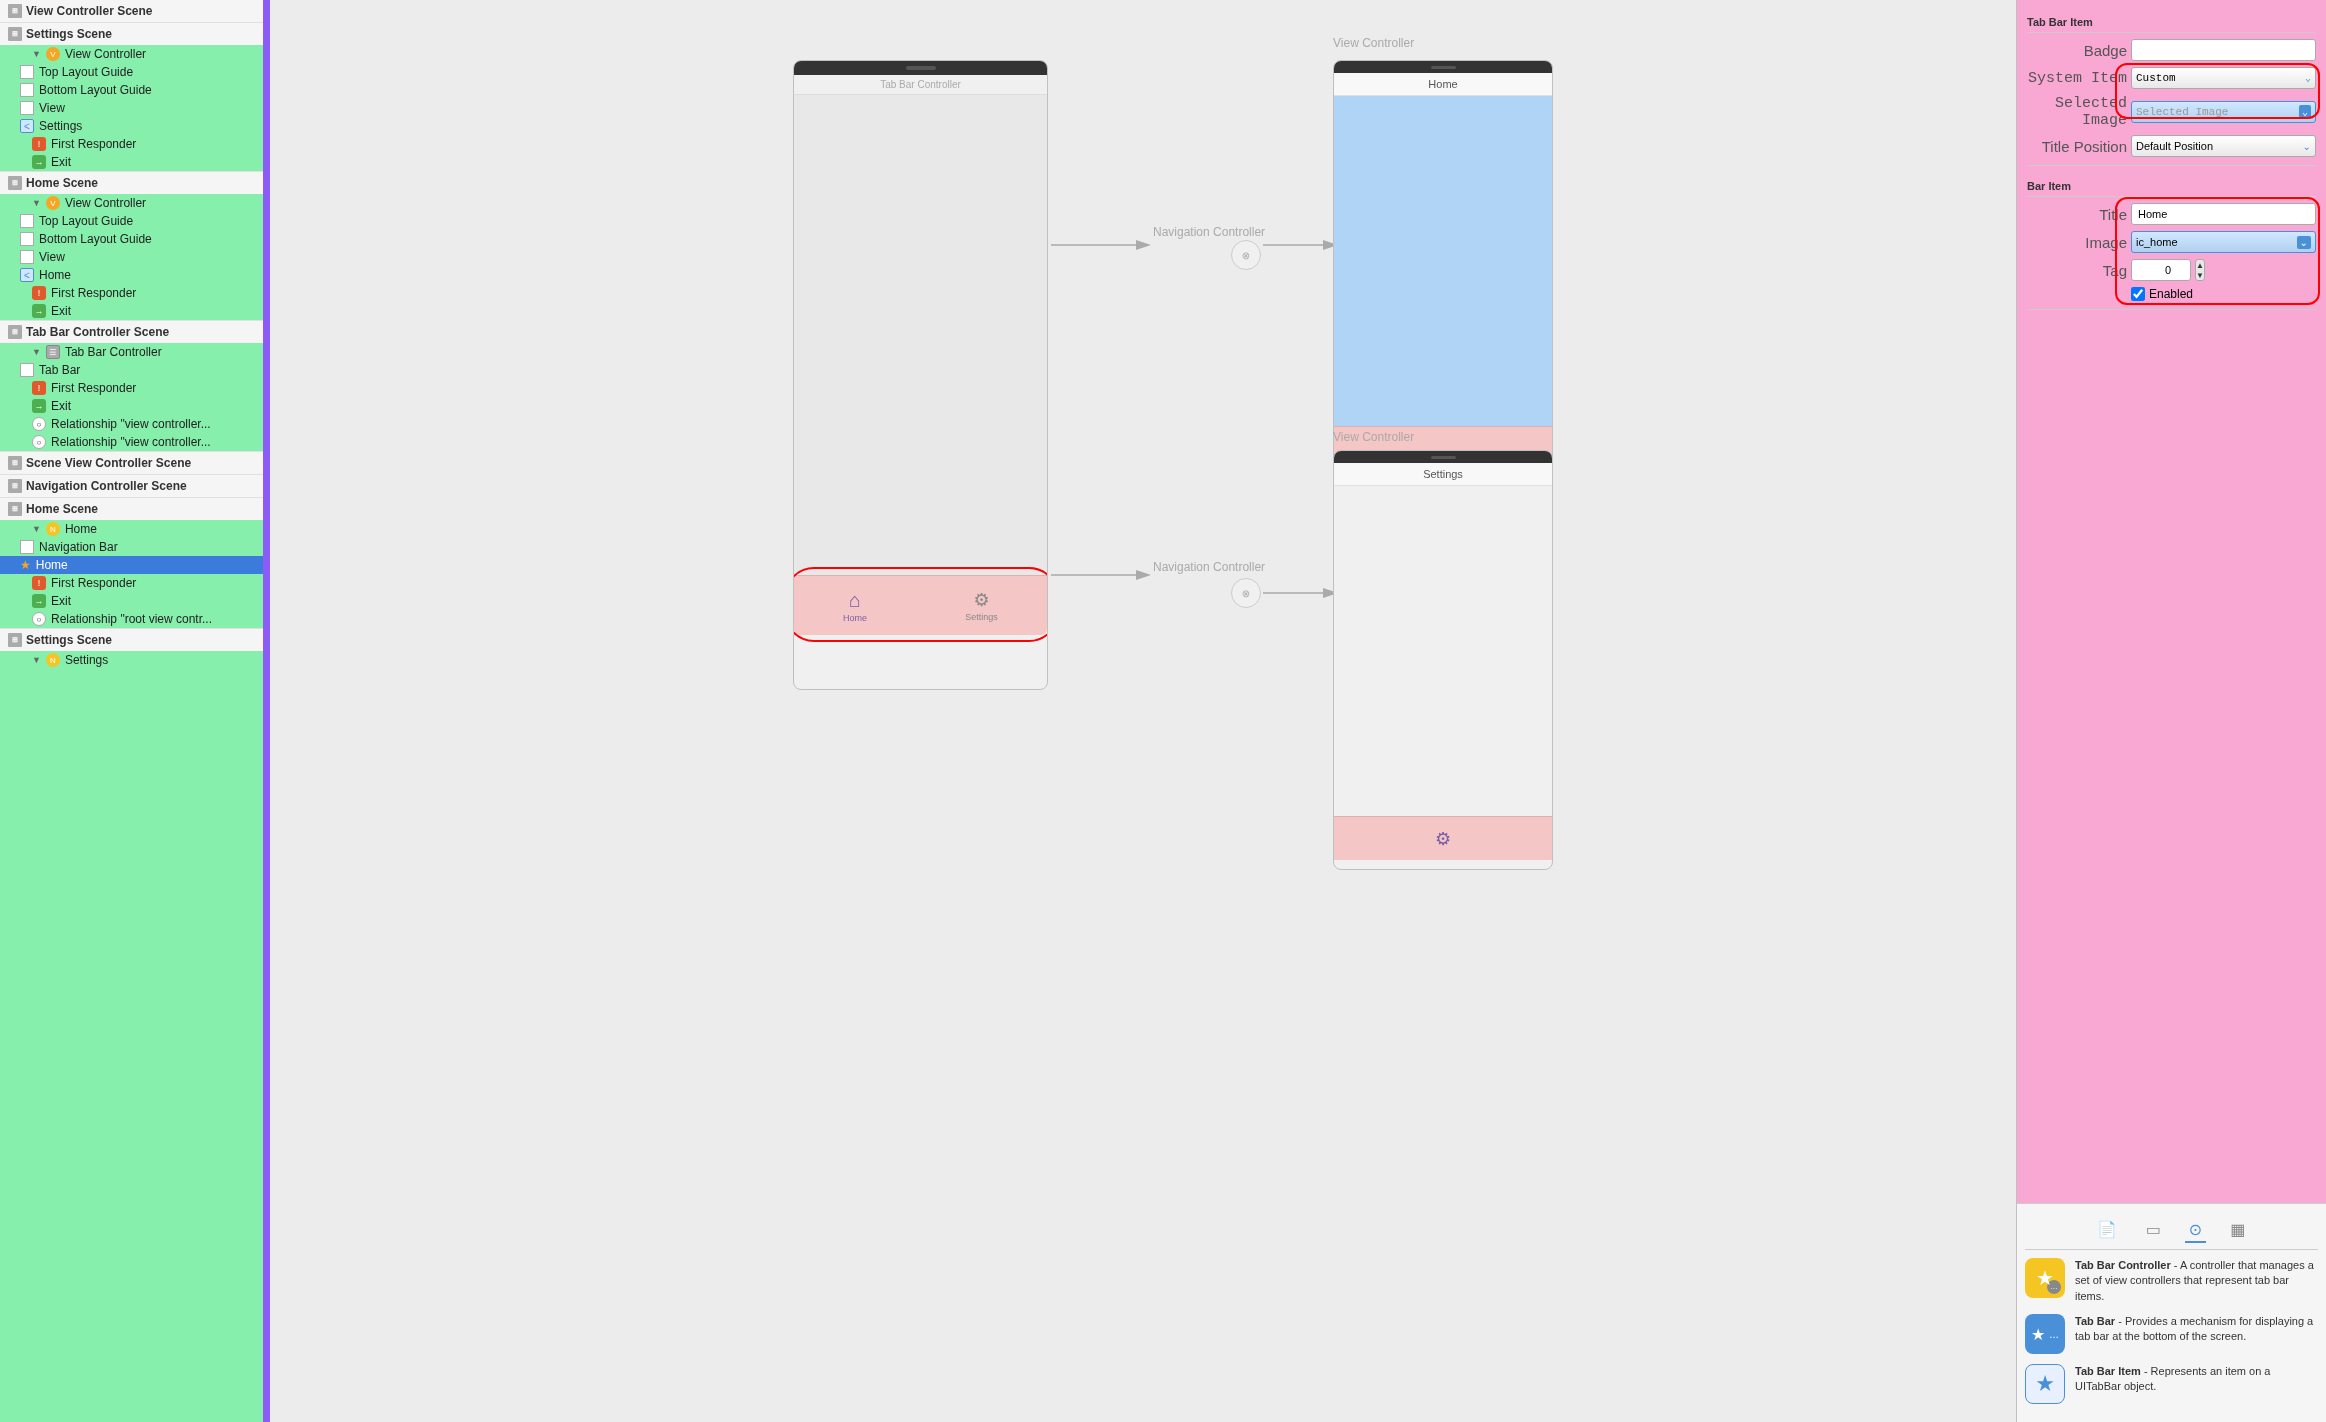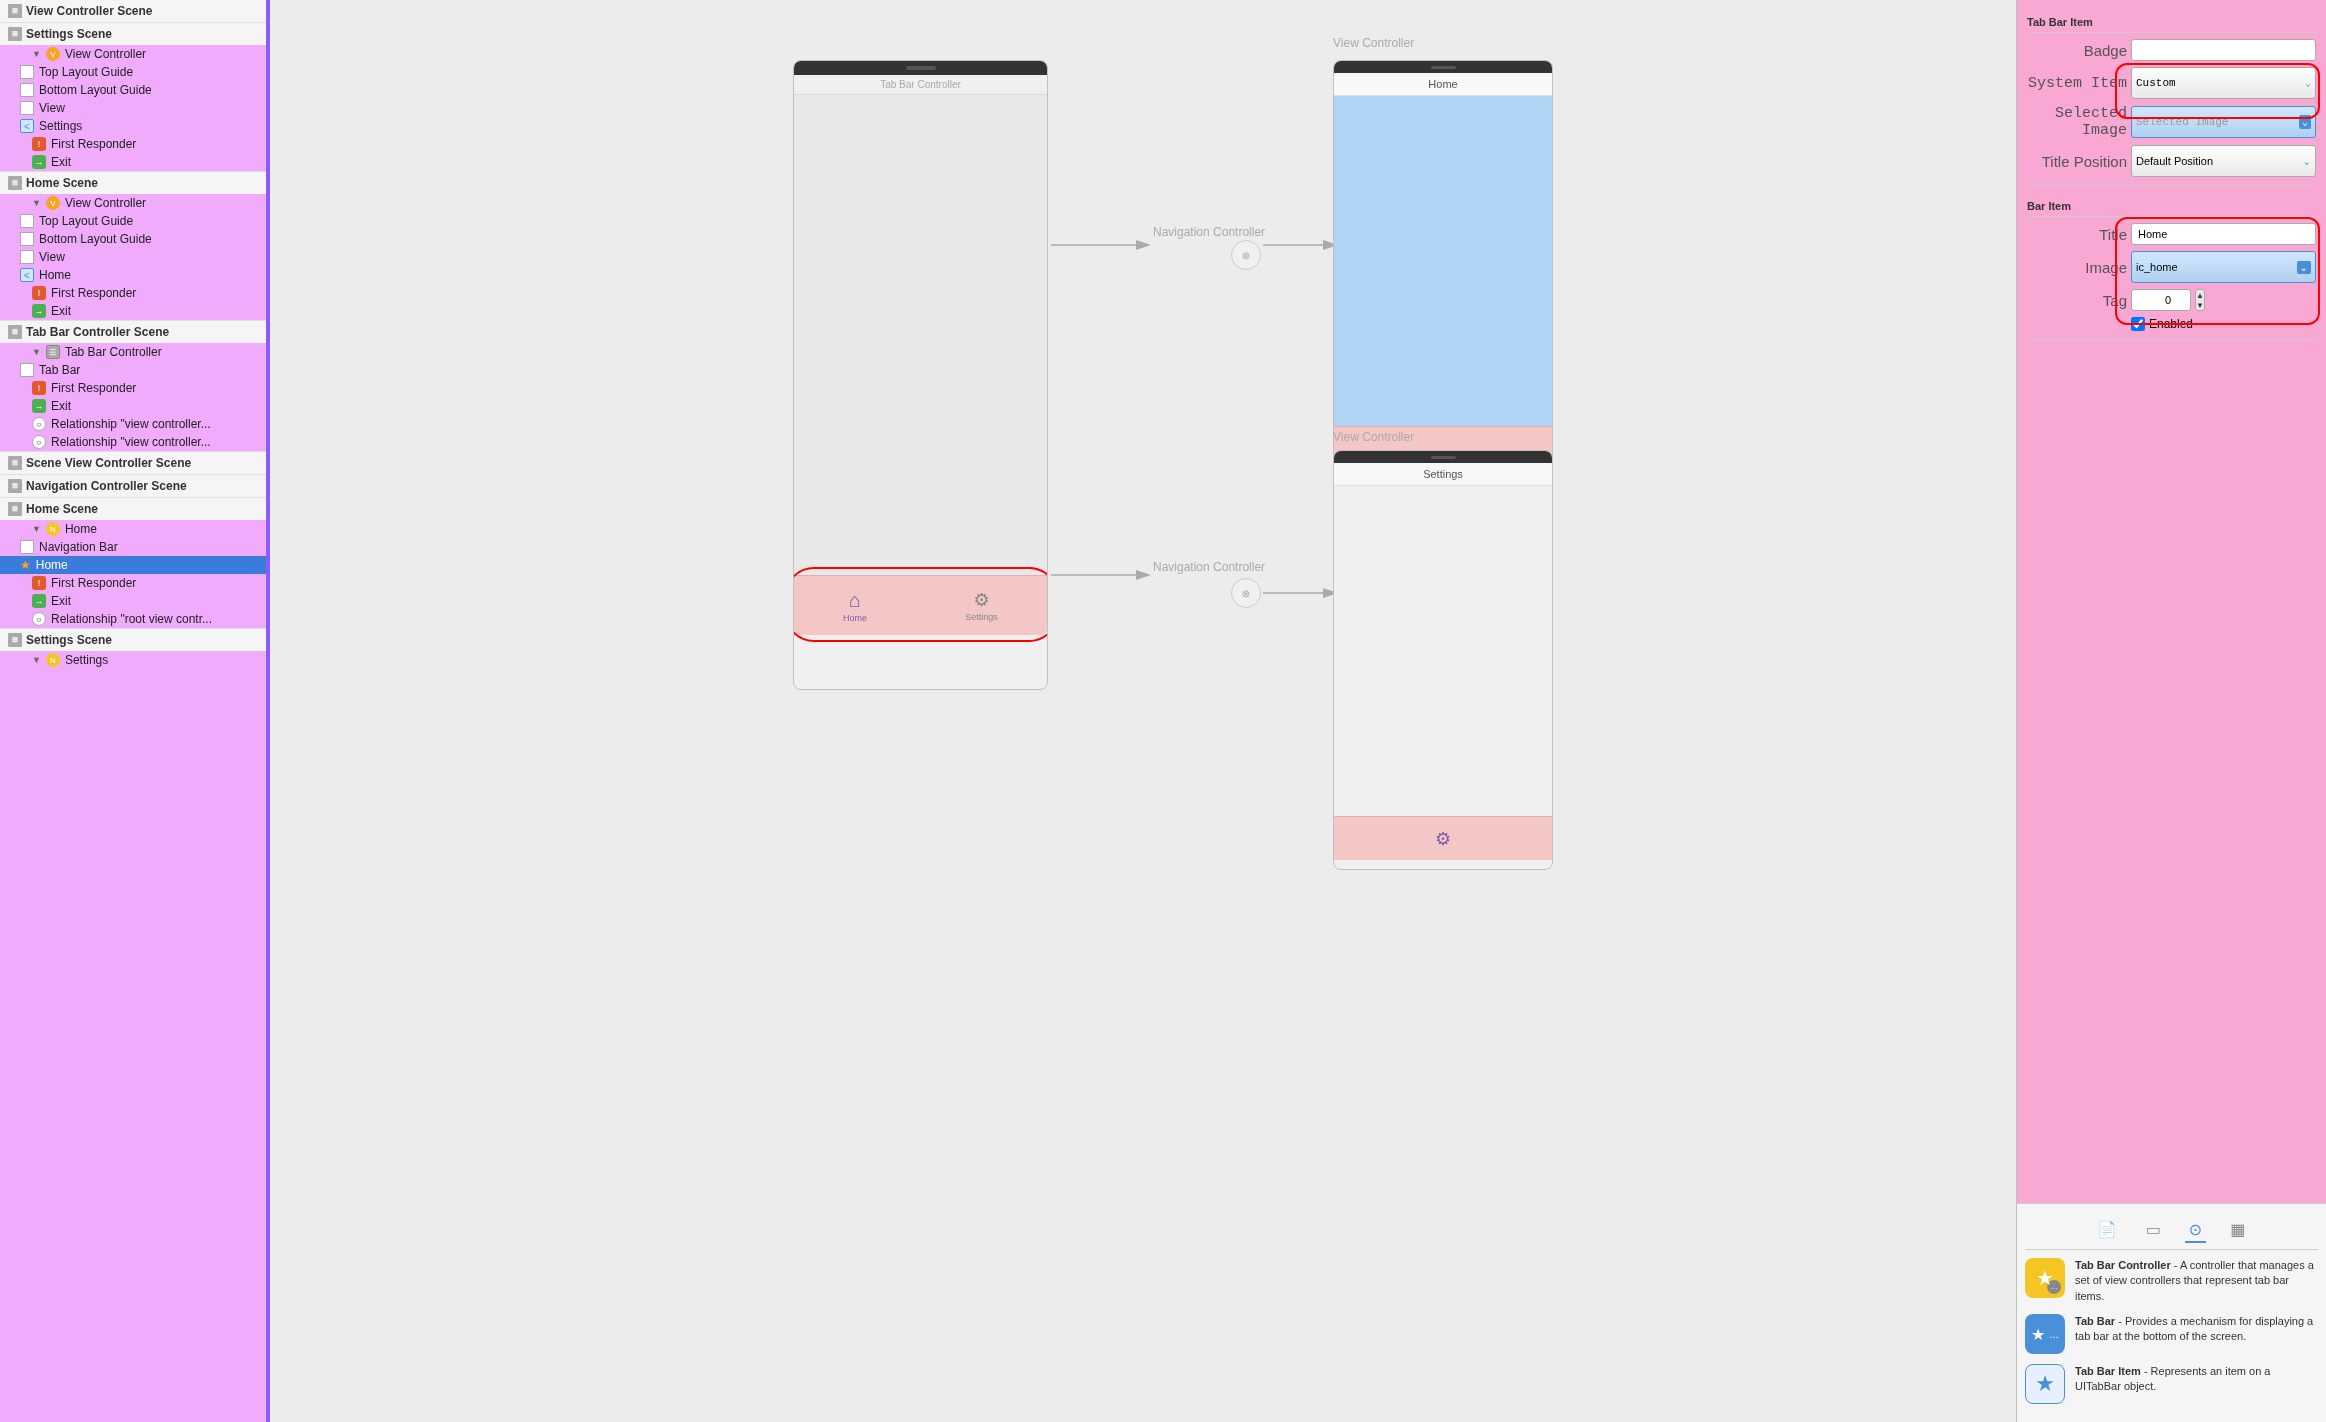--- a/index.html
+++ b/index.html
@@ -1,20 +1,20 @@
 <!DOCTYPE html>
 <html><head>
   <meta charset="utf-8">
   <style>
     * { box-sizing: border-box; margin: 0; padding: 0; }
     body { font-family: -apple-system, 'Helvetica Neue', Arial, sans-serif; font-size: 12px; background: #ececec; display: flex; height: 100vh; overflow: hidden; }
 
     
     #left-panel {
-      width: 270px; min-width: 270px; background: #f0abfc; border-right: 4px solid #8b5cf6;
+      width: 270px; min-width: 270px; background: #86efac; border-right: 7px solid #8b5cf6;
       overflow-y: auto; font-size: 12px; color: #222;
     }
     .scene-header {
       padding: 4px 8px; font-weight: 600; font-size: 12px; color: #333;
       display: flex; align-items: center; gap: 4px; border-top: 1px solid #e0e0e0;
       background: #f5f5f5;
     }
     .scene-header:first-child { border-top: none; }
     .tree-item {
       padding: 2px 8px 2px 20px; display: flex; align-items: center; gap: 5px;
@@ -61,21 +61,21 @@
       font-size: 11px; font-weight: 700; color: #333; padding: 6px 0 4px;
       border-bottom: 1px solid #ccc; margin-bottom: 6px;
     }
     .inspector-row { display: flex; align-items: center; margin-bottom: 6px; gap: 4px; }
     .inspector-label { font-size: 15px; color: #555; text-align: right; flex: 0 0 100px; }
     .inspector-field {
       flex: 1; height: 22px; border: 1px solid #aaa; border-radius: 3px; padding: 0 6px;
       font-size: 11px; background: #fff; display: flex; align-items: center;
     }
     .inspector-select {
-      flex: 1; height: 32px; border: 1px solid #aaa; border-radius: 3px; padding: 0 4px;
+      flex: 1; height: 22px; border: 1px solid #aaa; border-radius: 3px; padding: 0 4px;
       font-size: 11px; background: linear-gradient(to bottom, #fff, #e8e8e8);
       display: flex; align-items: center; justify-content: space-between; cursor: pointer;
     }
     .inspector-select .chevron { color: #4a90d9; font-size: 10px; }
     .inspector-number { width: 60px; height: 22px; border: 1px solid #aaa; border-radius: 3px; padding: 0 4px; font-size: 11px; background: #fff; text-align: right; margin-right: 0; }
     .stepper { display: flex; flex-direction: column; height: 22px; border: 1px solid #aaa; border-radius: 3px; overflow: hidden; background: #e8e8e8; }
     .stepper-btn { flex: 1; font-size: 8px; cursor: pointer; display: flex; align-items: center; justify-content: center; border: none; background: transparent; color: #333; }
     .inspector-row input[type="checkbox"] { width: 14px; height: 14px; }
     .inspector-divider { border: none; border-top: 1px solid #ccc; margin: 8px 0; }
 

